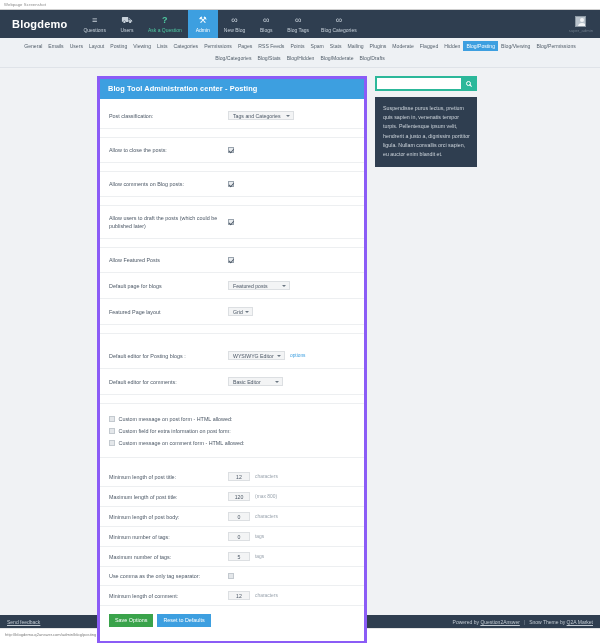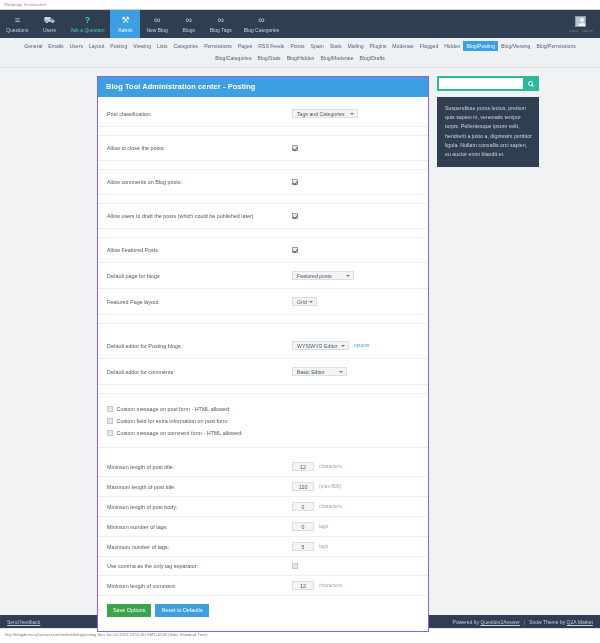--- a/index.html
+++ b/index.html
@@ -72,21 +72,21 @@
     line-height:8px;
   }
   .subitem.on{ background:#3d9fe0; color:#ffffff; }
 
   
   .page{
     background:#f0f2f4; padding:8px 0 0 0; height:547px; position:relative;
   }
   .layout{ display:flex; align-items:flex-start; padding:0 7px 0 97px; gap:8px; }
 
-  .main-col{ width:332px; background:#ffffff; border:1px solid #8b5cf6; }
+  .main-col{ width:270px; background:#ffffff; border:3px solid #8b5cf6; }
   .panel-head{
     background:#3d9fe0; color:#ffffff; font-size:7.4px; font-weight:bold;
     padding:5px 8px 6px 8px; letter-spacing:.1px;
   }
   .panel-body{ padding:4px 0 10px 0; }
 
   .frow{
     display:flex; align-items:center; min-height:13px;
     border-bottom:1px solid #edeff1; padding:5px 8px 5px 9px;
   }
@@ -184,20 +184,21 @@
   .statusbar .stxt{ font-size:4.1px; color:#7d7d7d; white-space:nowrap; }
 </style>
 </head>
 <body>
 
 <div class="browser-strip">
   <span class="bs-title">Webpage Screenshot</span>
 </div>
 
 <div class="topnav">
+  <div class="brand">Blogdemo</div>
   <div class="navitems" id="topnav-items">
       <div class="navitem">
         <span class="nicon">≡</span>
         <span class="nlabel">Questions</span>
       </div>
       <div class="navitem">
         <span class="nicon">⛟</span>
         <span class="nlabel">Users</span>
       </div>
       <div class="navitem ask">

